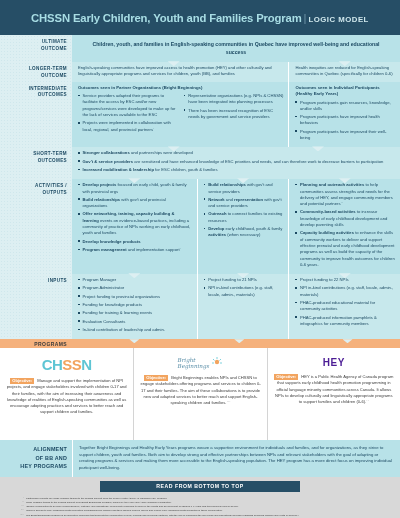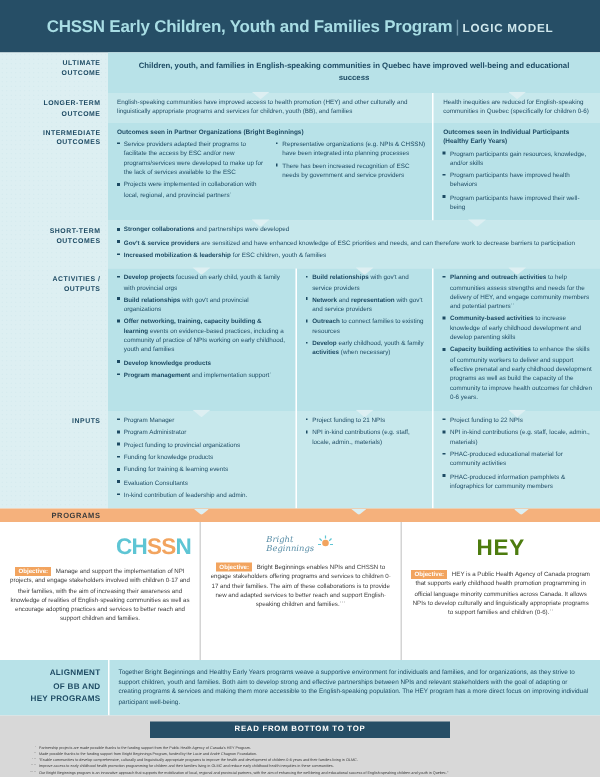--- a/index.html
+++ b/index.html
@@ -90,23 +90,23 @@
   }
 
   .programs { display:flex; background:#ffffff; flex:0 0 auto; height:92px; }
   .progcell { flex:1 1 33.33%; padding:4px 6px 3px; position:relative; text-align:center; }
   .progcell + .progcell { border-left:1px solid #d4d4d4; }
   .progtext { font-size:4.1px; line-height:1.5; color:#3d3d3d; text-align:center; }
   .objtag {
     background:#f2a45f; color:#ffffff; font-weight:bold; font-size:4.1px;
     padding:0 2px; margin-right:2px; display:inline-block;
   }
-  .logo-chssn { font-size:15px; font-weight:bold; letter-spacing:-0.5px; margin:4px 0 5px;text-align:right;}
+  .logo-chssn { font-size:15px; font-weight:bold; letter-spacing:-0.5px; margin:4px 0 5px;}
   .logo-chssn .c1{color:#f2a45f;} .logo-chssn .c2{color:#5ec5d4;}
-  .logo-hey { font-size:15px; font-weight:bold; color:#4d7c0f; margin:5px 0 6px; letter-spacing:.5px;}
+  .logo-hey { font-size:10px; font-weight:bold; color:#4c1d95; margin:5px 0 6px; letter-spacing:.5px;}
   .logo-bb { margin:2px 0 3px; height:18px; display:flex; align-items:center; justify-content:center; }
   .logo-bb .bbtext { font-family:"DejaVu Serif", serif; font-size:5.6px; color:#5b8fa8; font-style:italic; line-height:1.1; text-align:left;}
 
   
   .align-row { display:flex; background:#b8e2e8; flex:0 0 auto; }
   .align-label {
     width:72px; flex:0 0 72px; text-align:right; padding:5px 5px 0 2px;
     font-size:5.4px; font-weight:bold; line-height:1.55; color:#1d4a63; letter-spacing:.2px;
   }
   .align-body { flex:1 1 auto; padding:5px 6px 5px 6px; font-size:4.25px; line-height:1.55;

